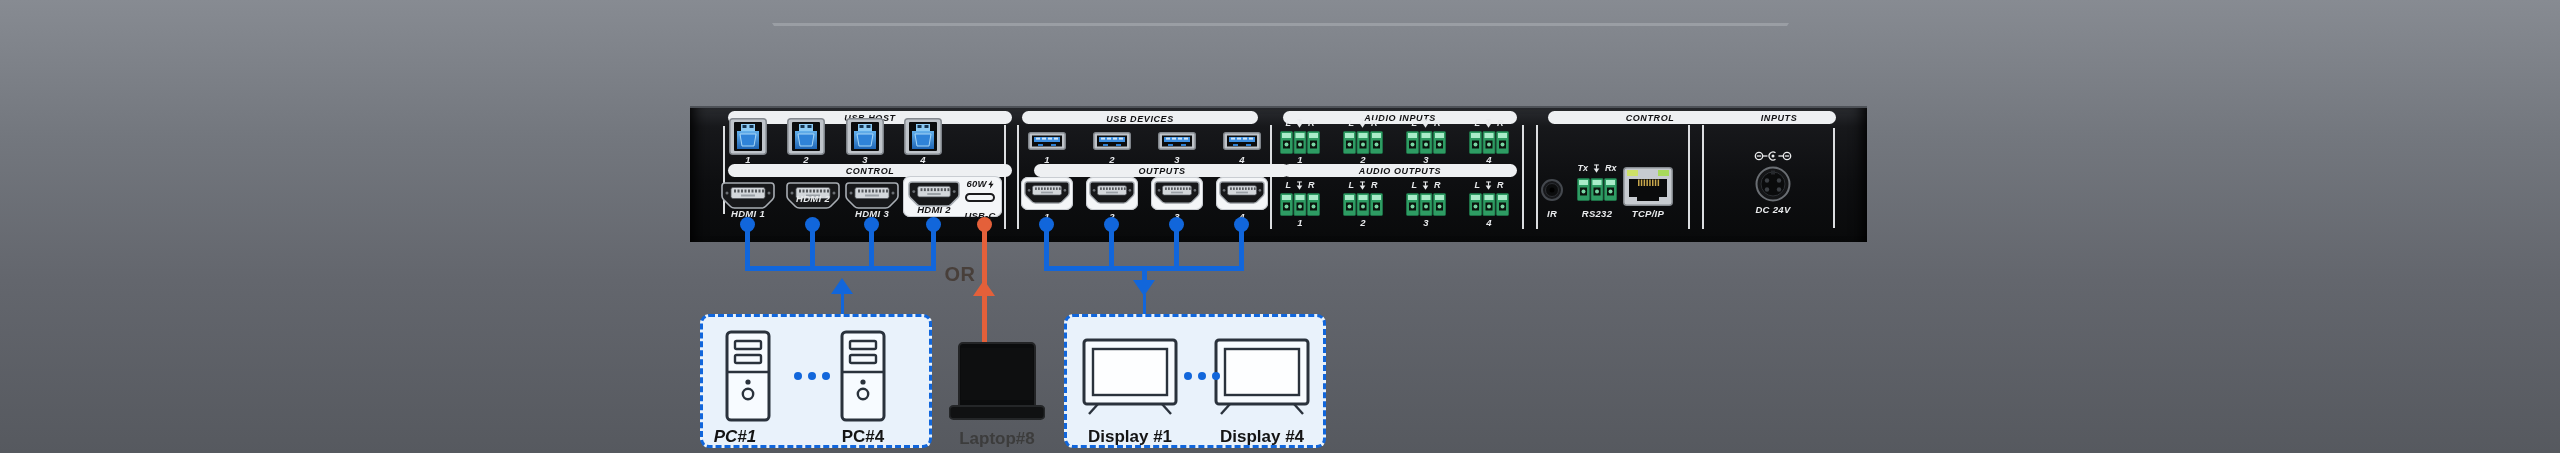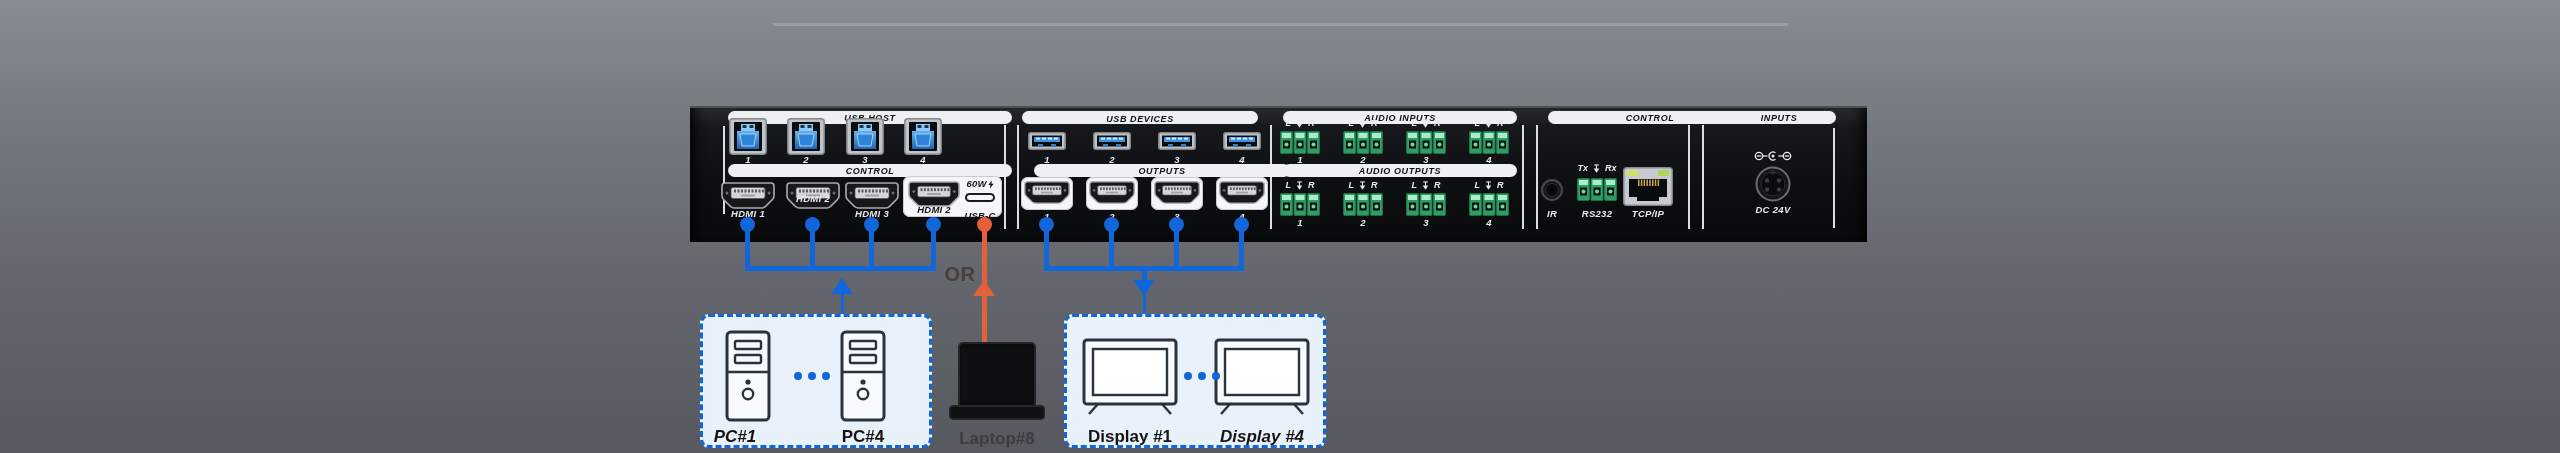--- a/index.html
+++ b/index.html
@@ -483,15 +483,15 @@
     </svg>
   <svg class="abs" style="left:1214px;top:338px;" width="96" height="78">
       <use href="#sym-display"></use>
     </svg>
   <div class="bdots" style="left:1184px;top:372px;">
       <span></span>
       <span></span>
       <span></span>
     </div>
   <div class="big-label" style="left:1070px;top:427px;width:120px;">Display #1</div>
-  <div class="big-label" style="left:1202px;top:427px;width:120px;font-style:italic;">Display #4</div>
+  <div class="big-label" style="left:1202px;top:427px;width:120px;">Display #4</div>
 
 </div>
 
 </body></html>

